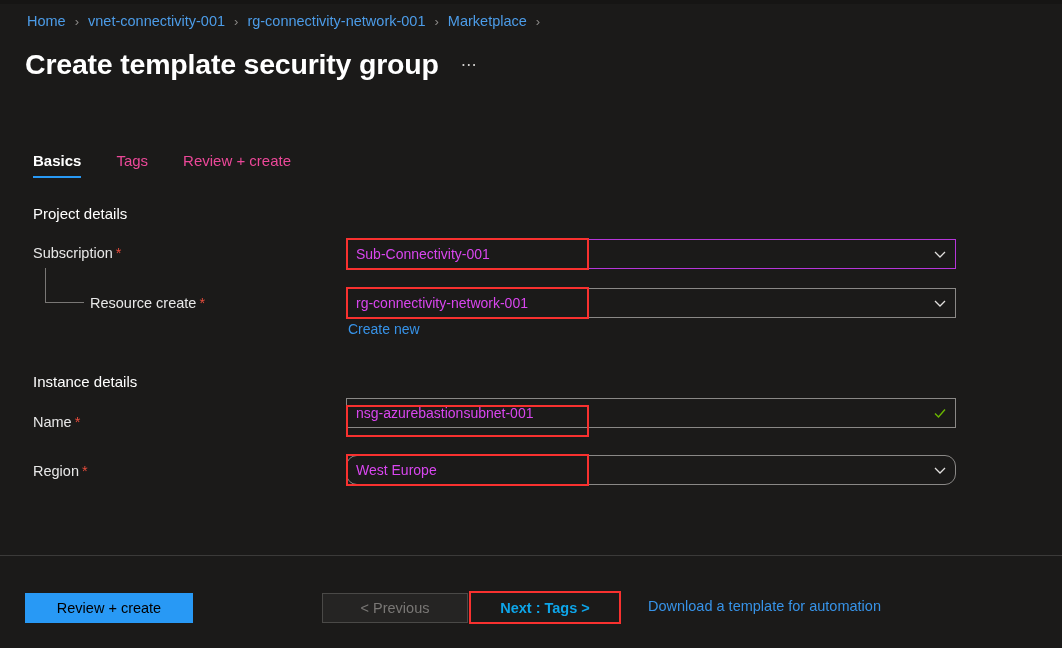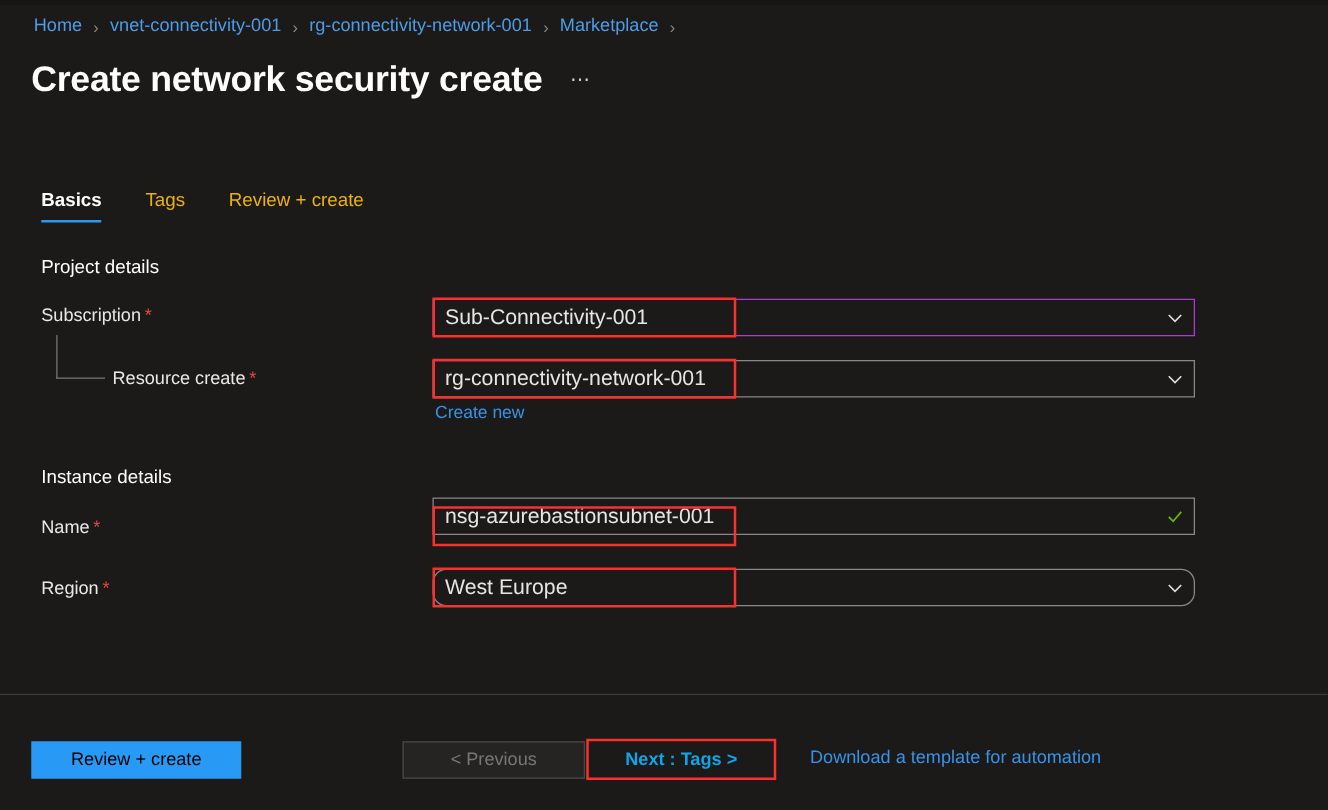--- a/index.html
+++ b/index.html
@@ -69,21 +69,21 @@
   
   .tabs {
     position: absolute;
     top: 152px;
     left: 33px;
     display: flex;
     align-items: flex-start;
   }
   .tab {
     font-size: 15px;
-    color: #eab308;
+    color: #ec4899;
     padding-bottom: 9px;
     margin-right: 35px;
     cursor: pointer;
     position: relative;
   }
   .tab.active {
     font-weight: 600;
     color: #ffffff;
   }
   .tab.active::after {
@@ -143,22 +143,22 @@
     display: flex;
     align-items: center;
     padding: 0 8px 0 9px;
     cursor: pointer;
   }
   .control.focused {
     border-color: #b536d9;
   }
   .control-value {
     flex: 1;
-    font-size: 17px;
-    color: #e5e5e5;
+    font-size: 14px;
+    color: #d946ef;
     white-space: nowrap;
     overflow: hidden;
   }
   .chev {
     width: 14px;
     height: 14px;
     flex: 0 0 auto;
   }
   .chev svg { display: block; }
 
@@ -260,21 +260,21 @@
   <span class="crumb-sep">›</span>
   <span class="crumb">vnet-connectivity-001</span>
   <span class="crumb-sep">›</span>
   <span class="crumb">rg-connectivity-network-001</span>
   <span class="crumb-sep">›</span>
   <span class="crumb">Marketplace</span>
   <span class="crumb-sep">›</span>
 </div>
 
 <div class="title-row">
-  <div class="page-title">Create network security create</div>
+  <div class="page-title">Create template security group</div>
   <div class="ellipsis-menu">⋯</div>
 </div>
 
 <div class="tabs">
   <div class="tab active">Basics</div>
   <div class="tab">Tags</div>
   <div class="tab">Review + create</div>
 </div>
 
 <div class="section-head" id="sec-project">Project details</div>

